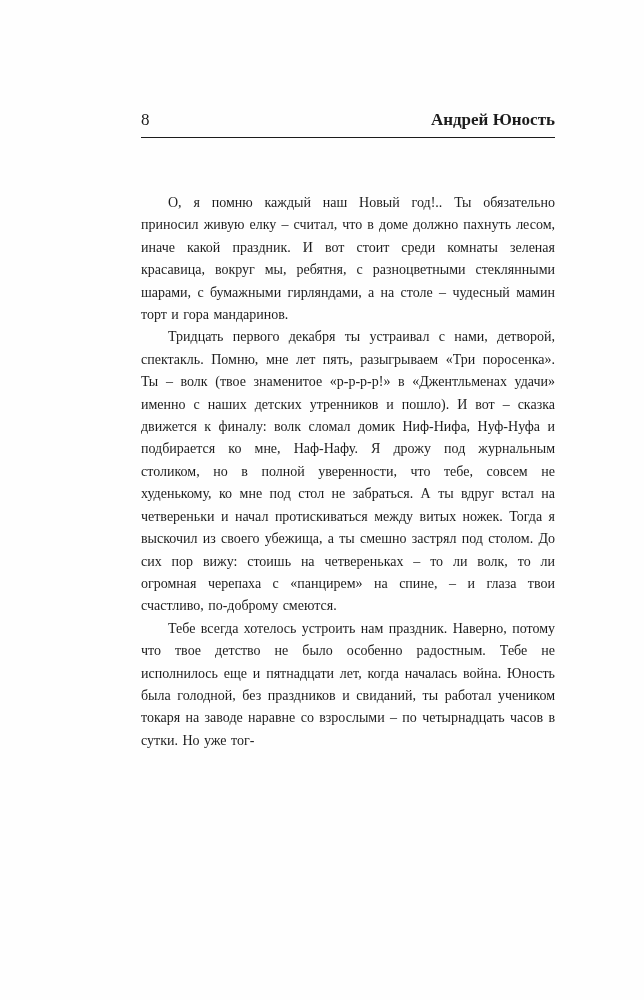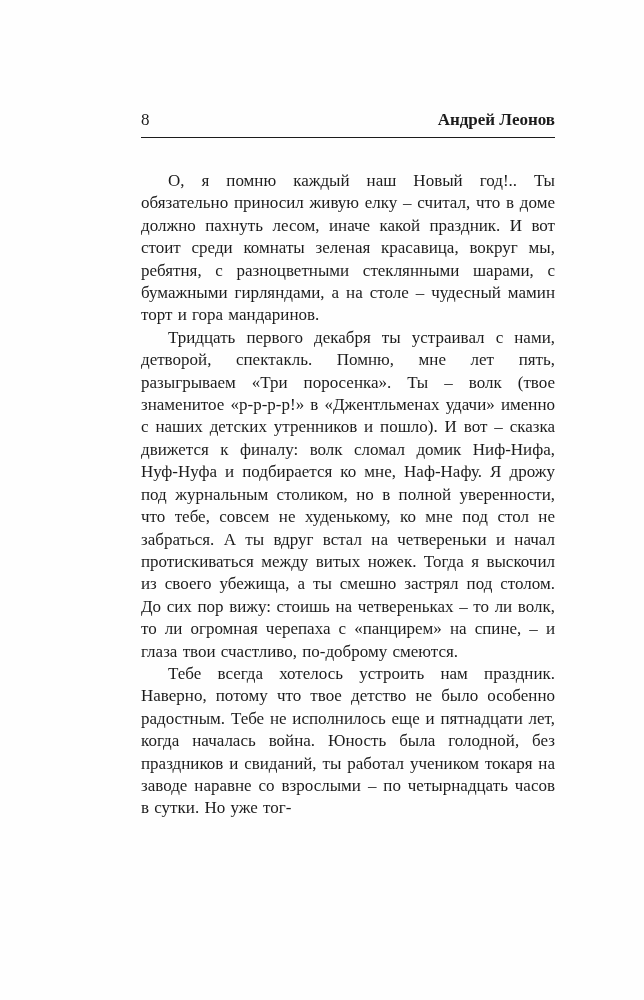--- a/index.html
+++ b/index.html
@@ -30,40 +30,40 @@
     border-bottom: 1.5px solid #1c1c1c;
   }
   .page-number {
     font-weight: normal;
     letter-spacing: 0.5px;
   }
   .running-title {
     font-weight: bold;
   }
   .body-text {
-    margin-top: 32px;
-    font-size: 17px;
+    margin-top: 54px;
+    font-size: 14px;
     line-height: 22.4px;
     text-align: justify;
   }
   .body-text p {
     margin: 0;
     padding: 0;
     text-indent: 27px;
     word-spacing: 1px;
   }
 </style>
 </head>
 <body>
 
 <div class="page">
 
   <div class="running-head">
     <span class="page-number">8</span>
-    <span class="running-title">Андрей Леонов</span>
+    <span class="running-title">Андрей Юность</span>
   </div>
 
   <div class="body-text">
     <p>О, я помню каждый наш Новый год!.. Ты обязательно приносил живую елку – считал, что в доме должно пахнуть лесом, иначе какой праздник. И вот стоит среди комнаты зеленая красавица, вокруг мы, ребятня, с разноцветными стеклянными шарами, с бумажными гирляндами, а на столе – чудесный мамин торт и гора мандаринов.</p>
     <p>Тридцать первого декабря ты устраивал с нами, детворой, спектакль. Помню, мне лет пять, разыгрываем «Три поросенка». Ты – волк (твое знаменитое «р-р-р-р!» в «Джентльменах удачи» именно с наших детских утренников и пошло). И вот – сказка движется к финалу: волк сломал домик Ниф-Нифа, Нуф-Нуфа и подбирается ко мне, Наф-Нафу. Я дрожу под журнальным столиком, но в полной уверенности, что тебе, совсем не худенькому, ко мне под стол не забраться. А ты вдруг встал на четвереньки и начал протискиваться между витых ножек. Тогда я выскочил из своего убежища, а ты смешно застрял под столом. До сих пор вижу: стоишь на четвереньках – то ли волк, то ли огромная черепаха с «панцирем» на спине, – и глаза твои счастливо, по-доброму смеются.</p>
     <p>Тебе всегда хотелось устроить нам праздник. Наверно, потому что твое детство не было особенно радостным. Тебе не исполнилось еще и пятнадцати лет, когда началась война. Юность была голодной, без праздников и свиданий, ты работал учеником токаря на заводе наравне со взрослыми – по четырнадцать часов в сутки. Но уже тог-</p>
   </div>
 
 </div>
 

